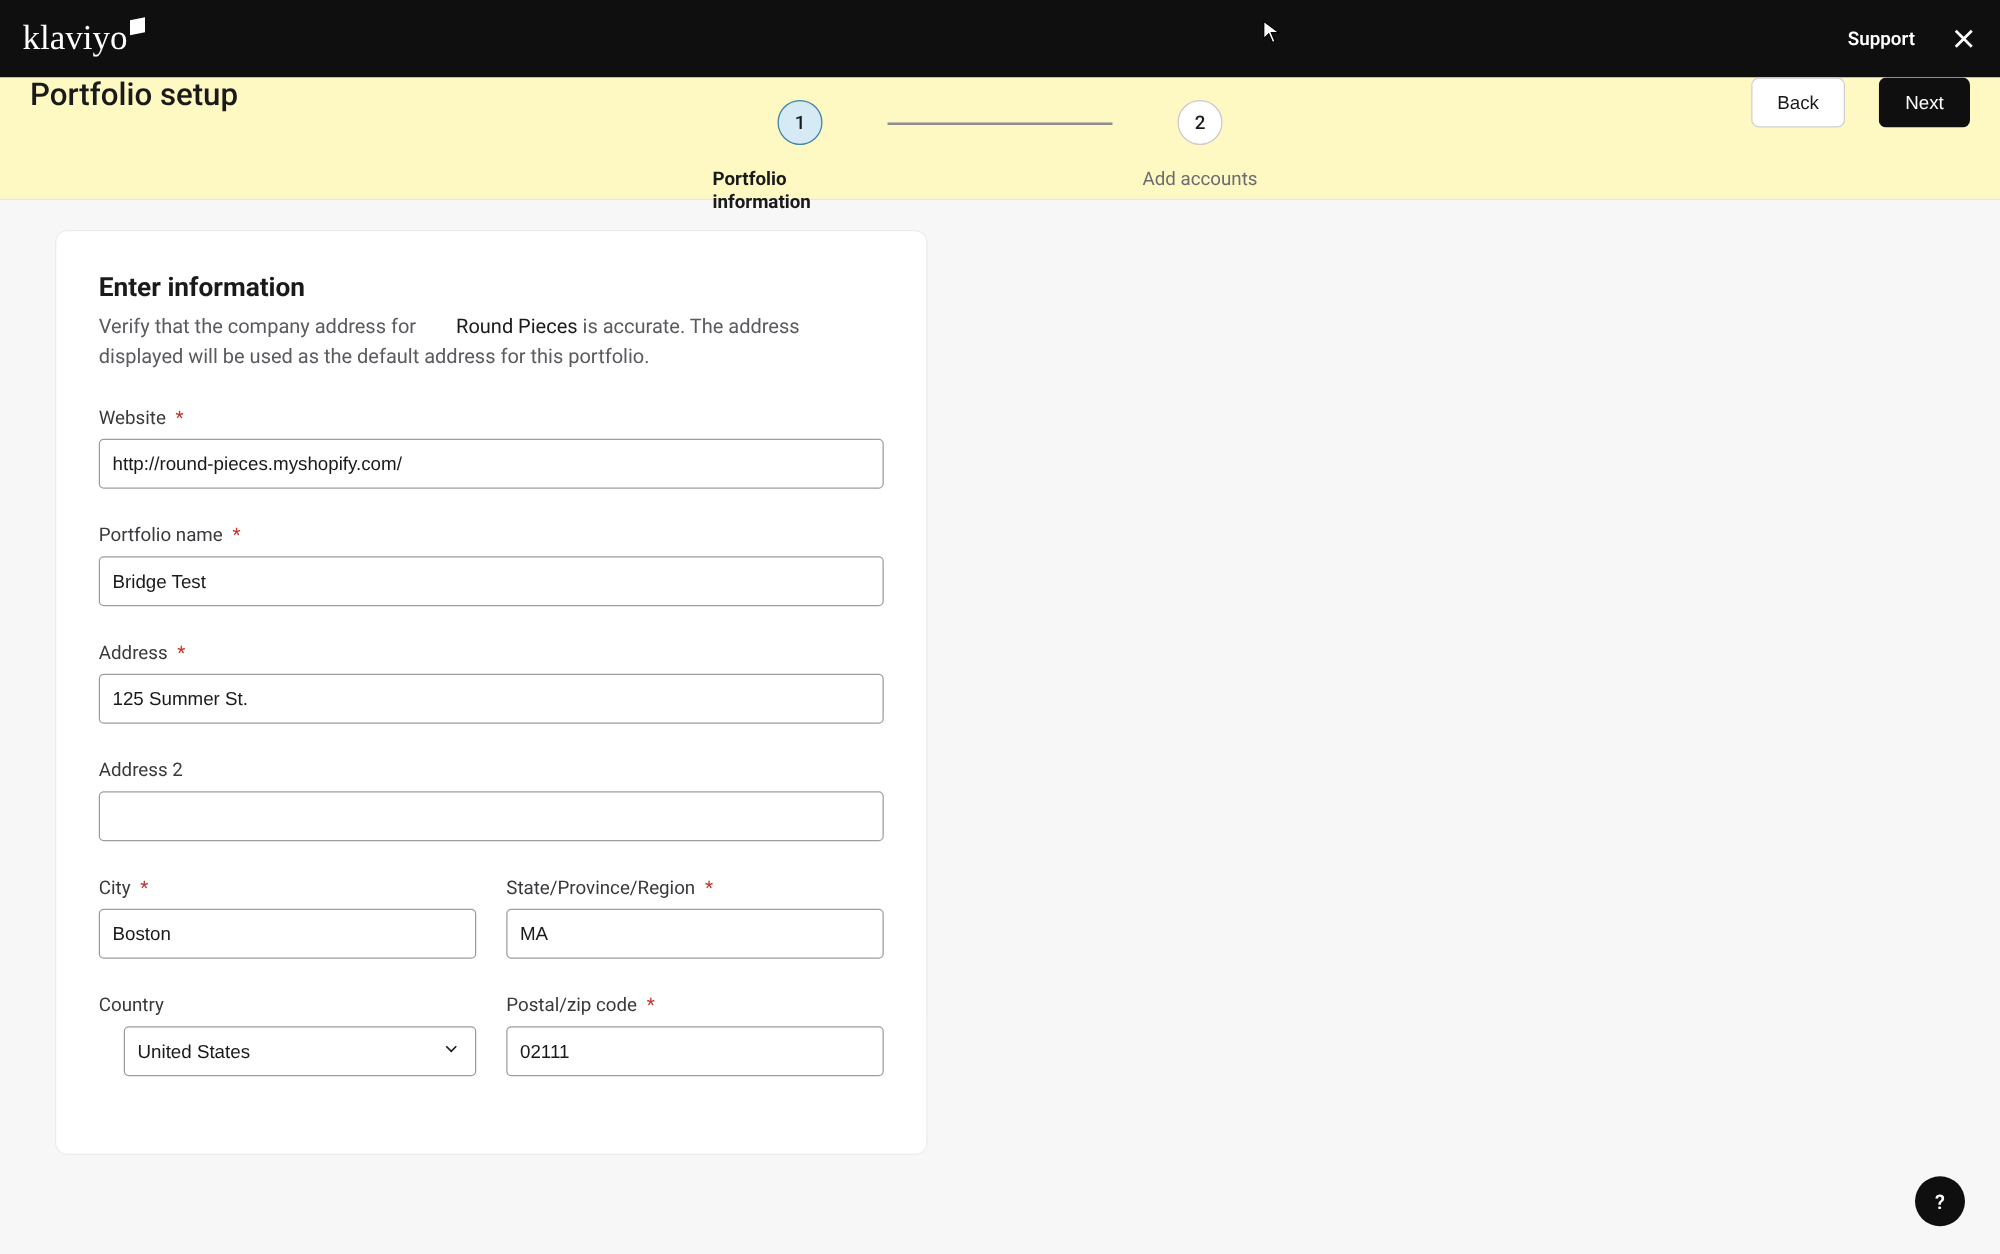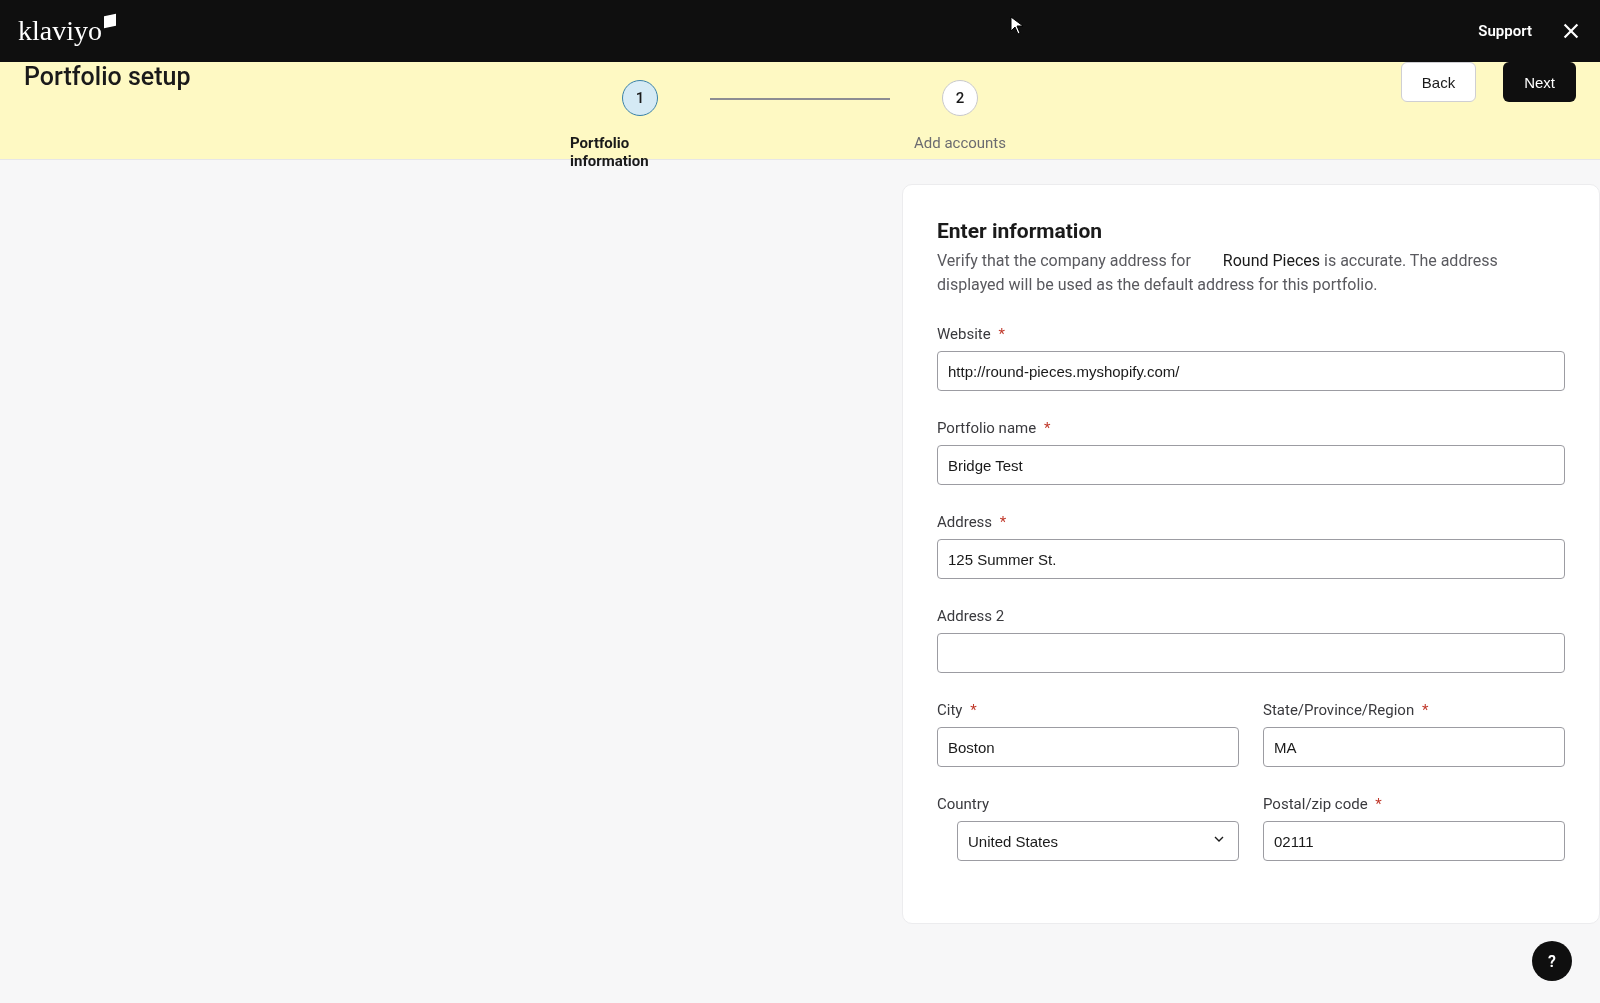--- a/index.html
+++ b/index.html
@@ -152,21 +152,21 @@
       color: #1a1a1a;
     }
     .btn-primary {
       background: #0f0f0f;
       color: #fff;
     }
 
     
     .main {
       display: flex;
-      justify-content: flex-end;
+      justify-content: flex-start;
       padding-top: 24px;
       padding-left: 44px;
     }
     .card {
       width: 698px;
       background: #fff;
       border: 1px solid #ececee;
       border-radius: 10px;
       padding: 34px;
     }

